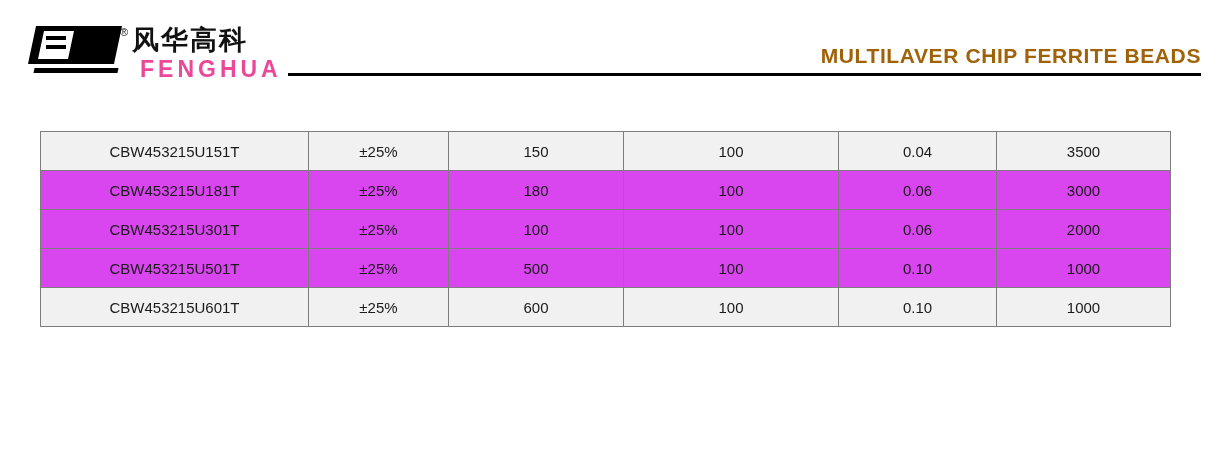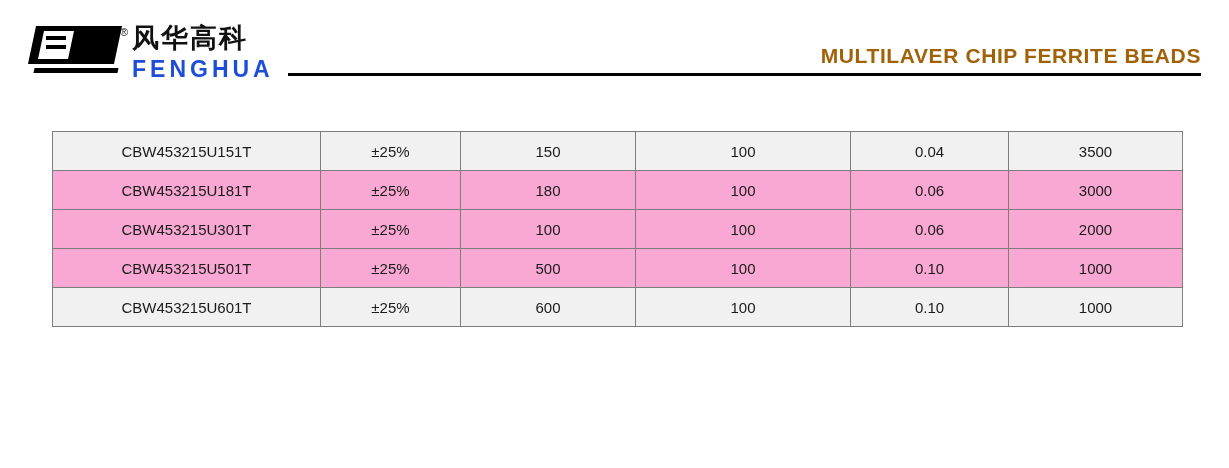--- a/index.html
+++ b/index.html
@@ -90,33 +90,34 @@
     top: 0px;
     font-size: 11px;
     color: #111;
   }
   .brand-text {
     display: flex;
     flex-direction: column;
     justify-content: flex-start;
   }
   .brand-cn {
-    font-family: Liberation Mono, monospace;
+    font-family: Liberation Serif, serif;
     font-size: 27px;
     font-weight: bold;
     letter-spacing: 2px;
     line-height: 1.05;
     color: #111;
   }
   .brand-en {
     font-size: 23px;
     font-weight: bold;
     letter-spacing: 4px;
-    color: #1d4ed8;
+    color: #ec4899;
     margin-top: 2px;
+    margin-left: 8px;
   }
   .header-rule {
     position: absolute;
     left: 288px;
     top: 73px;
     width: 913px;
     height: 3px;
     background: #000000;
   }
   .header-title {
@@ -126,21 +127,21 @@
     font-size: 21px;
     font-weight: bold;
     letter-spacing: 0.6px;
     color: #a16207;
     white-space: nowrap;
   }
 
   
   .table-wrap {
     position: absolute;
-    left: 52px;
+    left: 40px;
     top: 131px;
     width: 1130px;
   }
   table.spec {
     border-collapse: collapse;
     width: 1130px;
     table-layout: fixed;
   }
   table.spec td {
     border: 1px solid #7d7d7d;
@@ -148,21 +149,21 @@
     text-align: center;
     vertical-align: middle;
     font-size: 15px;
     color: #1a1a1a;
     padding: 0;
   }
   table.spec tr.shaded td {
     background: #f1f1f1;
   }
   table.spec tr.plain td {
-    background: #f9a8d4;
+    background: #d946ef;
   }
   .col0 { width: 268px; }
   .col1 { width: 140px; }
   .col2 { width: 175px; }
   .col3 { width: 215px; }
   .col4 { width: 158px; }
   .col5 { width: 174px; }
 </style>
 </head>
 <body>

